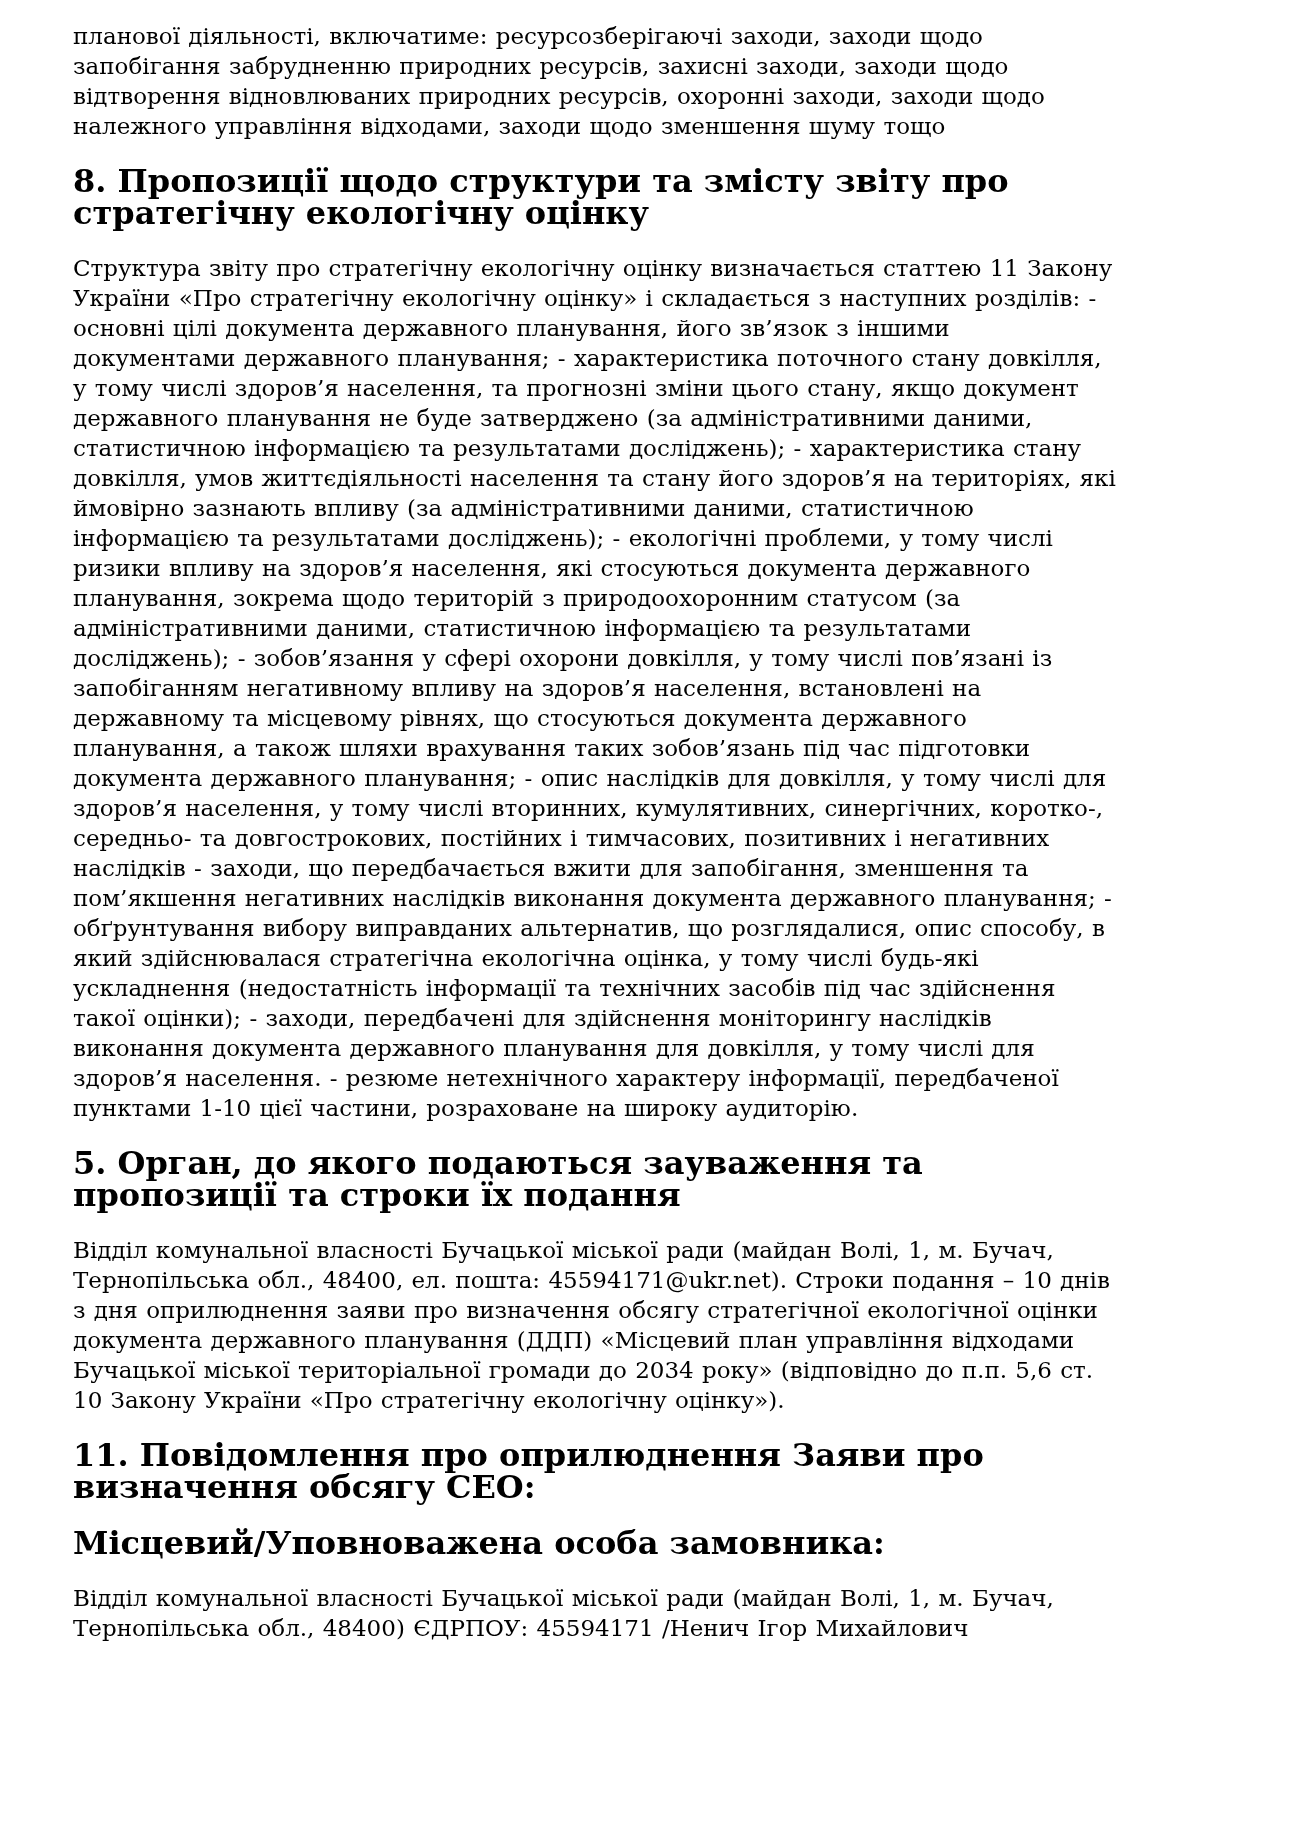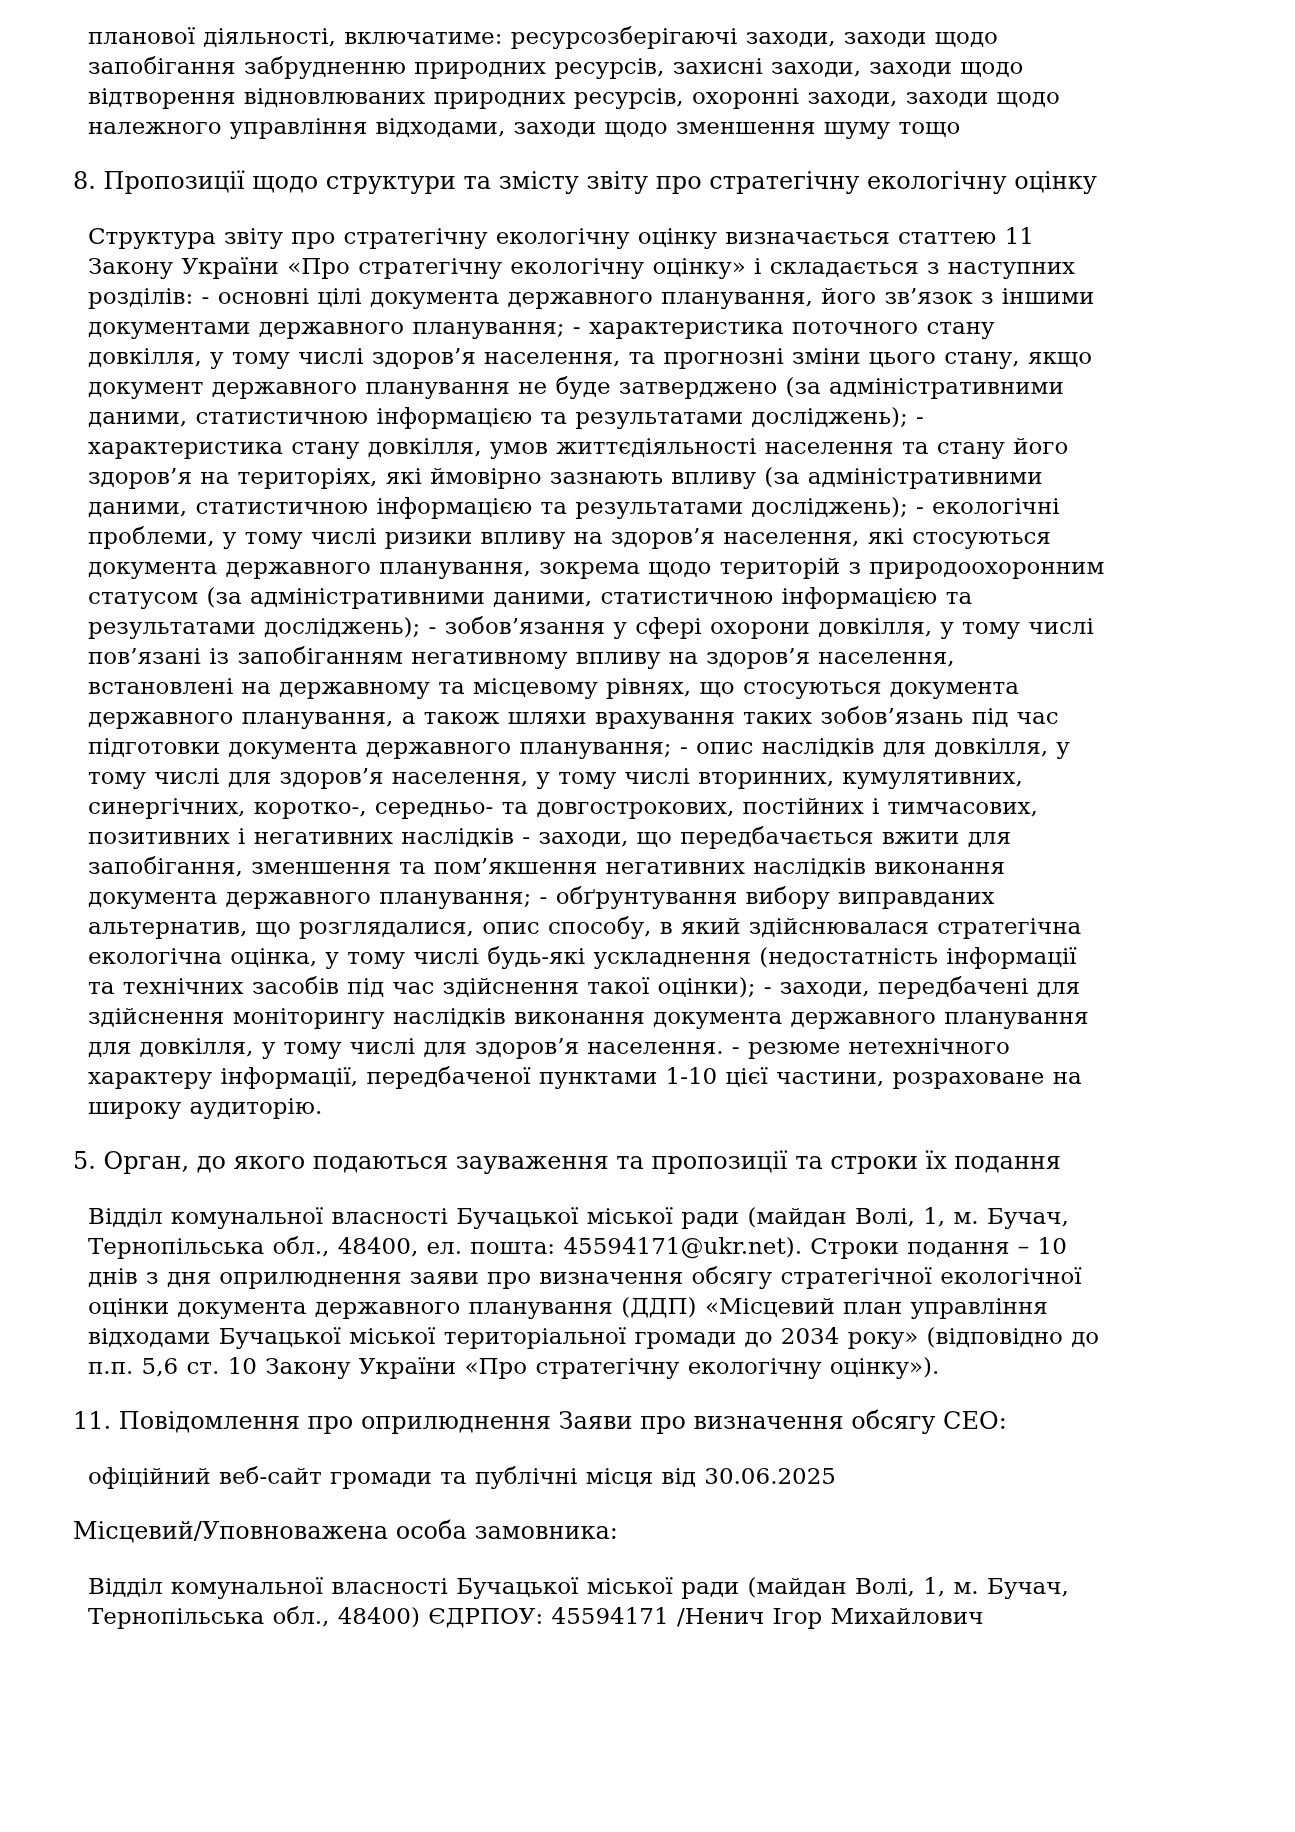--- a/index.html
+++ b/index.html
@@ -17,28 +17,28 @@
   .page {
     box-sizing: border-box;
     width: 100%;
     height: 100%;
     padding: 0 175px 0 73px;
   }
   .para {
     font-size: 23px;
     line-height: 30px;
     font-weight: normal;
-    margin: 23px 15px;
+    margin: 23px 0;
     text-align: left;
     word-spacing: 1px;
   }
   .heading {
-    font-size: 24px;
+    font-size: 32px;
     line-height: 32px;
-    font-weight: normal;
+    font-weight: bold;
     margin: 24px 0;
     text-align: left;
   }
   .page > .para:first-child {
     margin-top: 21px;
   }
 </style>
 </head>
 <body>
 
@@ -49,19 +49,18 @@
   <p class="heading">8. Пропозиції щодо структури та змісту звіту про стратегічну екологічну оцінку</p>
 
   <p class="para">Структура звіту про стратегічну екологічну оцінку визначається статтею 11 Закону України «Про стратегічну екологічну оцінку» і складається з наступних розділів: - основні цілі документа державного планування, його зв’язок з іншими документами державного планування; - характеристика поточного стану довкілля, у тому числі здоров’я населення, та прогнозні зміни цього стану, якщо документ державного планування не буде затверджено (за адміністративними даними, статистичною інформацією та результатами досліджень); - характеристика стану довкілля, умов життєдіяльності населення та стану його здоров’я на територіях, які ймовірно зазнають впливу (за адміністративними даними, статистичною інформацією та результатами досліджень); - екологічні проблеми, у тому числі ризики впливу на здоров’я населення, які стосуються документа державного планування, зокрема щодо територій з природоохоронним статусом (за адміністративними даними, статистичною інформацією та результатами досліджень); - зобов’язання у сфері охорони довкілля, у тому числі пов’язані із запобіганням негативному впливу на здоров’я населення, встановлені на державному та місцевому рівнях, що стосуються документа державного планування, а також шляхи врахування таких зобов’язань під час підготовки документа державного планування; - опис наслідків для довкілля, у тому числі для здоров’я населення, у тому числі вторинних, кумулятивних, синергічних, коротко-, середньо- та довгострокових, постійних і тимчасових, позитивних і негативних наслідків - заходи, що передбачається вжити для запобігання, зменшення та пом’якшення негативних наслідків виконання документа державного планування; - обґрунтування вибору виправданих альтернатив, що розглядалися, опис способу, в який здійснювалася стратегічна екологічна оцінка, у тому числі будь-які ускладнення (недостатність інформації та технічних засобів під час здійснення такої оцінки); - заходи, передбачені для здійснення моніторингу наслідків виконання документа державного планування для довкілля, у тому числі для здоров’я населення. - резюме нетехнічного характеру інформації, передбаченої пунктами 1-10 цієї частини, розраховане на широку аудиторію.</p>
 
   <p class="heading">5. Орган, до якого подаються зауваження та пропозиції та строки їх подання</p>
 
   <p class="para">Відділ комунальної власності Бучацької міської ради (майдан Волі, 1, м. Бучач, Тернопільська обл., 48400, ел. пошта: 45594171@ukr.net). Строки подання – 10 днів з дня оприлюднення заяви про визначення обсягу стратегічної екологічної оцінки документа державного планування (ДДП) «Місцевий план управління відходами Бучацької міської територіальної громади до 2034 року» (відповідно до п.п. 5,6 ст. 10 Закону України «Про стратегічну екологічну оцінку»).</p>
 
   <p class="heading">11. Повідомлення про оприлюднення Заяви про визначення обсягу СЕО:</p>
 
-  <p class="para">офіційний веб-сайт громади та публічні місця від 30.06.2025</p>
 
   <p class="heading">Місцевий/Уповноважена особа замовника:</p>
 
   <p class="para">Відділ комунальної власності Бучацької міської ради (майдан Волі, 1, м. Бучач, Тернопільська обл., 48400) ЄДРПОУ: 45594171 /Ненич Ігор Михайлович</p>
 
 </main>
 
 </body></html>

